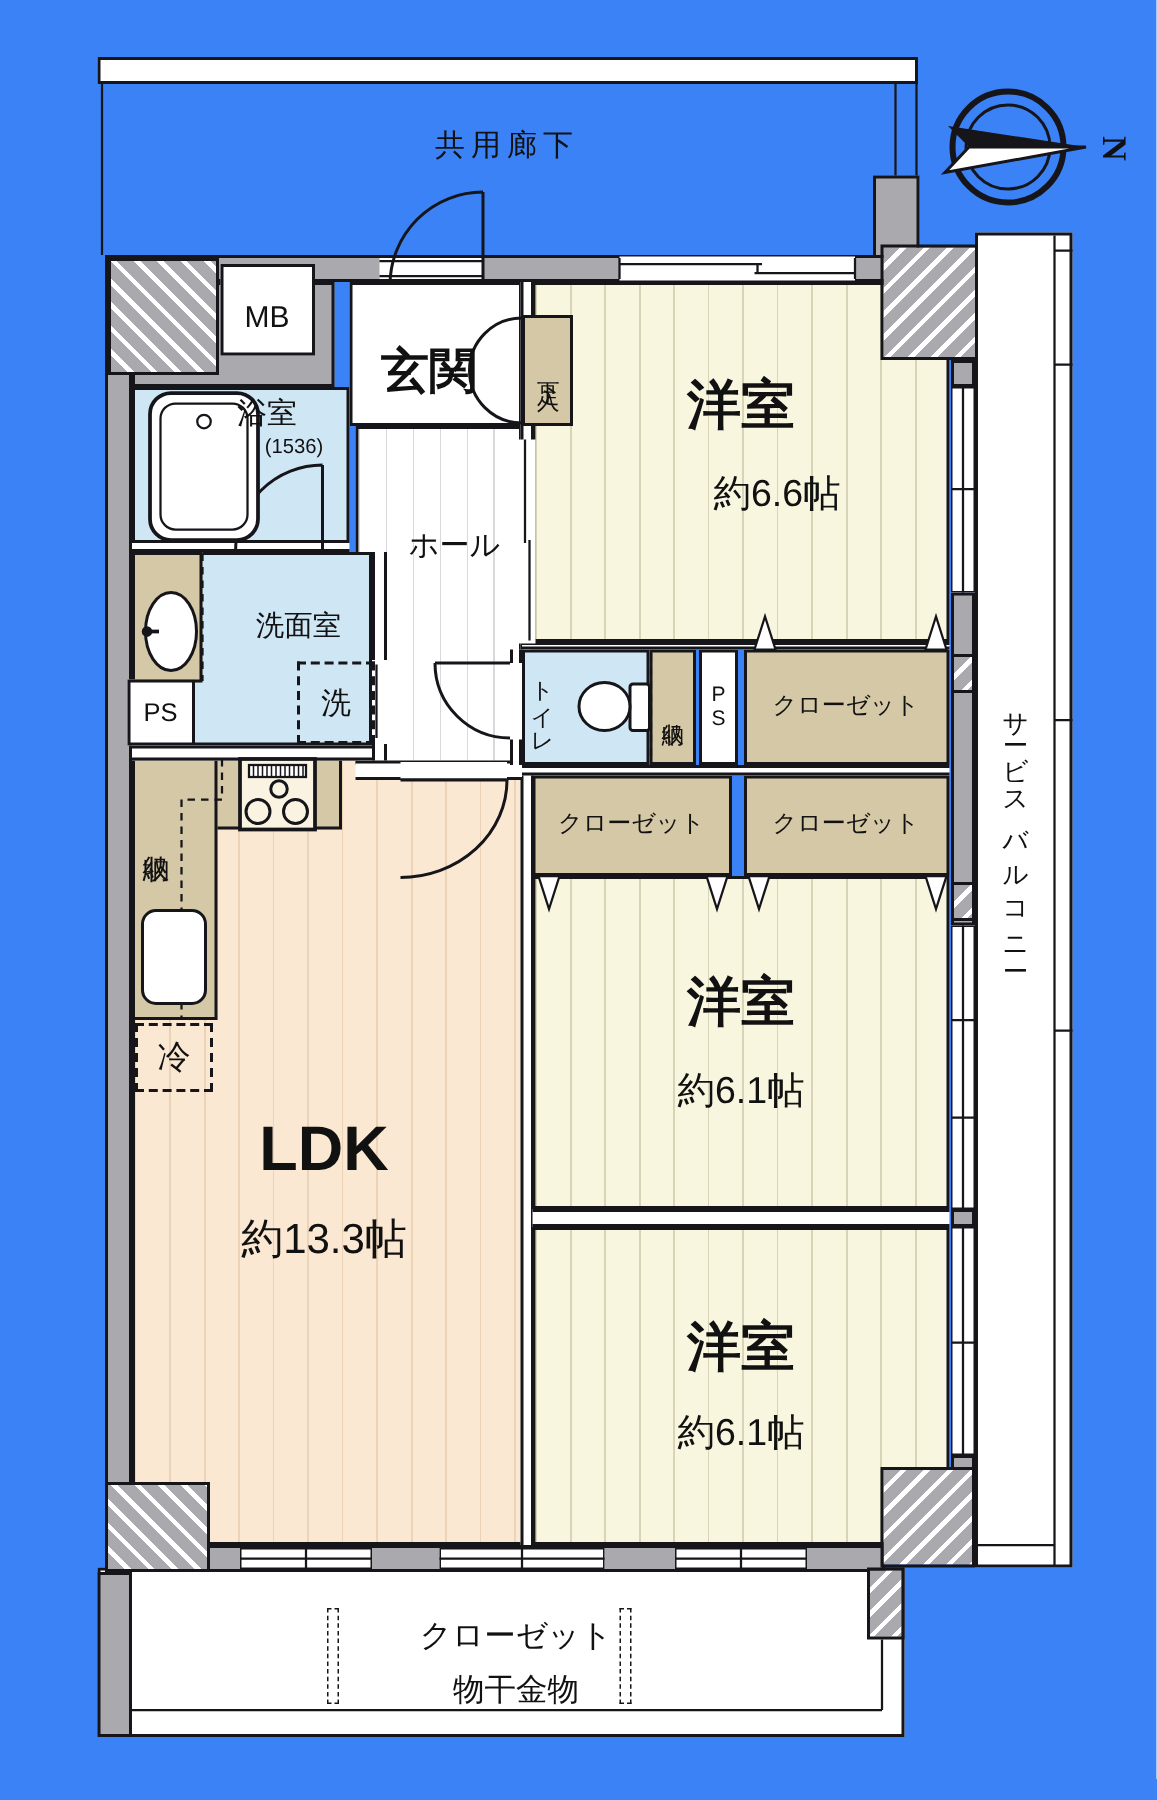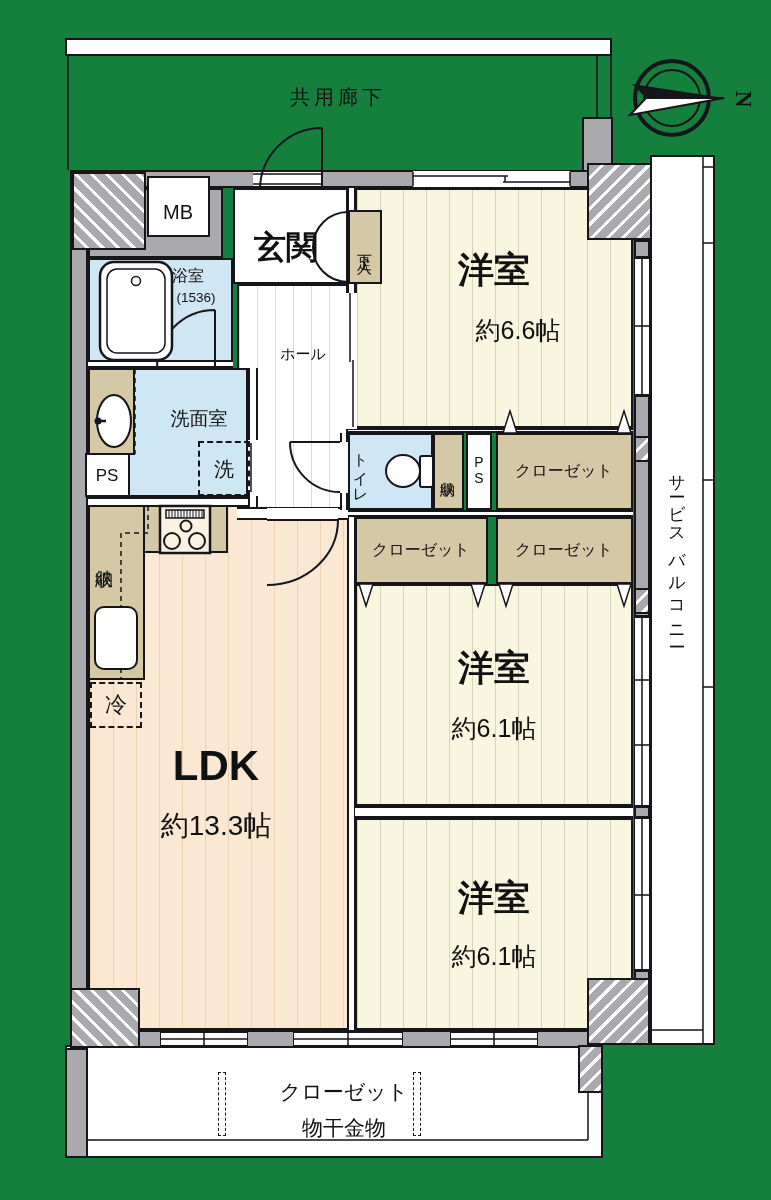--- a/index.html
+++ b/index.html
@@ -1,16 +1,16 @@
 <!DOCTYPE html>
 <html><head>
 <meta charset="utf-8">
 <style>
   html,body{margin:0;padding:0;background:#fff;}
-  #plan{position:relative;width:771px;height:1200px;background:#15803d;overflow:hidden;
+  #plan{position:relative;width:771px;height:1200px;background:#3b82f6;overflow:hidden;
         font-family:"Liberation Sans","DejaVu Sans",sans-serif;}
   .abs{position:absolute;box-sizing:border-box;}
   .lbl{position:absolute;transform:translate(-50%,-50%);color:#111;white-space:nowrap;
        line-height:1;z-index:6;font-family:"Liberation Sans","DejaVu Sans",sans-serif;}
   .vtext{writing-mode:vertical-rl;text-orientation:upright;letter-spacing:2px;}
   .floor-bed{background-color:#f9f6e0;border:2px solid #15151a;
     background-image:repeating-linear-gradient(90deg,#d8d4b8 0,#d8d4b8 1px,transparent 1px,transparent 23px);}
   .floor-ldk{background-color:#fbe8d2;border:2px solid #15151a;
     background-image:repeating-linear-gradient(90deg,#ecd2b6 0,#ecd2b6 1px,transparent 1px,transparent 23px);}
   .floor-hall{background-color:#ffffff;border:2px solid #15151a;
@@ -176,23 +176,23 @@
       <polygon points="724,98 632,84 646,98" fill="#15151a"></polygon>
       <polygon points="724,98 646,98 630,115" fill="#ffffff" stroke="#15151a" stroke-width="2"></polygon>
     </g>
   </svg>
 
   <span class="lbl" style="left:338px;top:97px;font-size:20px;letter-spacing:4px;">共用廊下</span>
   <span class="lbl n-label" style="left:743px;top:99px;font-size:23px;">N</span>
   <span class="lbl" style="left:178px;top:212px;font-size:20px;">MB</span>
   <span class="lbl" style="left:286px;top:247px;font-size:32px;font-weight:600;">玄関</span>
   <span class="lbl vtext" style="left:365px;top:246px;font-size:15px;">下足入</span>
-  <span class="lbl" style="left:188px;top:276px;font-size:16px;">浴室</span>
+  <span class="lbl" style="left:178px;top:276px;font-size:20px;">浴室</span>
   <span class="lbl" style="left:196px;top:298px;font-size:13.5px;">(1536)</span>
-  <span class="lbl" style="left:303px;top:353px;font-size:15px;">ホール</span>
+  <span class="lbl" style="left:303px;top:364px;font-size:20px;">ホール</span>
   <span class="lbl" style="left:199px;top:406px;font-size:19px;margin-top:12px;">洗面室</span>
   <span class="lbl" style="left:224px;top:469px;font-size:20px;">洗</span>
   <span class="lbl" style="left:107px;top:475px;font-size:17px;">PS</span>
   <span class="lbl vtext" style="left:361px;top:469px;font-size:15px;letter-spacing:0;">トイレ</span>
   <span class="lbl vtext" style="left:448px;top:470px;font-size:15px;letter-spacing:0;">収納</span>
   <span class="lbl vtext" style="left:479px;top:470px;font-size:14px;letter-spacing:0;">PS</span>
   <span class="lbl" style="left:564px;top:471px;font-size:16px;">クローゼット</span>
   <span class="lbl" style="left:421px;top:550px;font-size:16px;">クローゼット</span>
   <span class="lbl" style="left:564px;top:550px;font-size:16px;">クローゼット</span>
   <span class="lbl" style="left:494px;top:270px;font-size:36px;font-weight:bold;">洋室</span>

